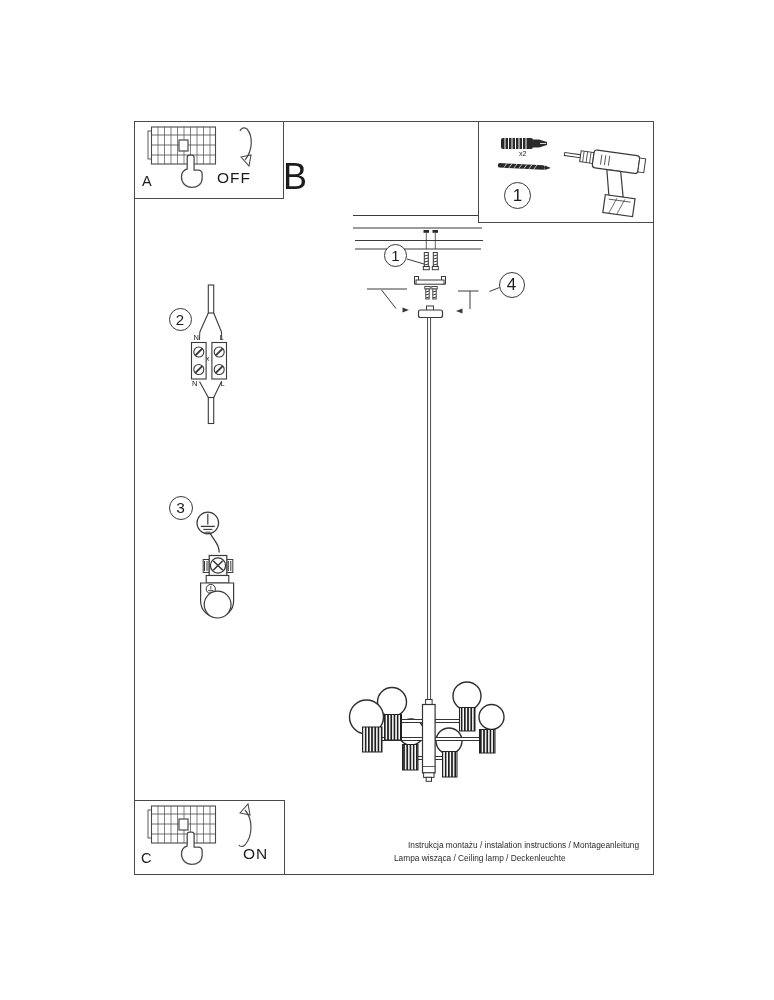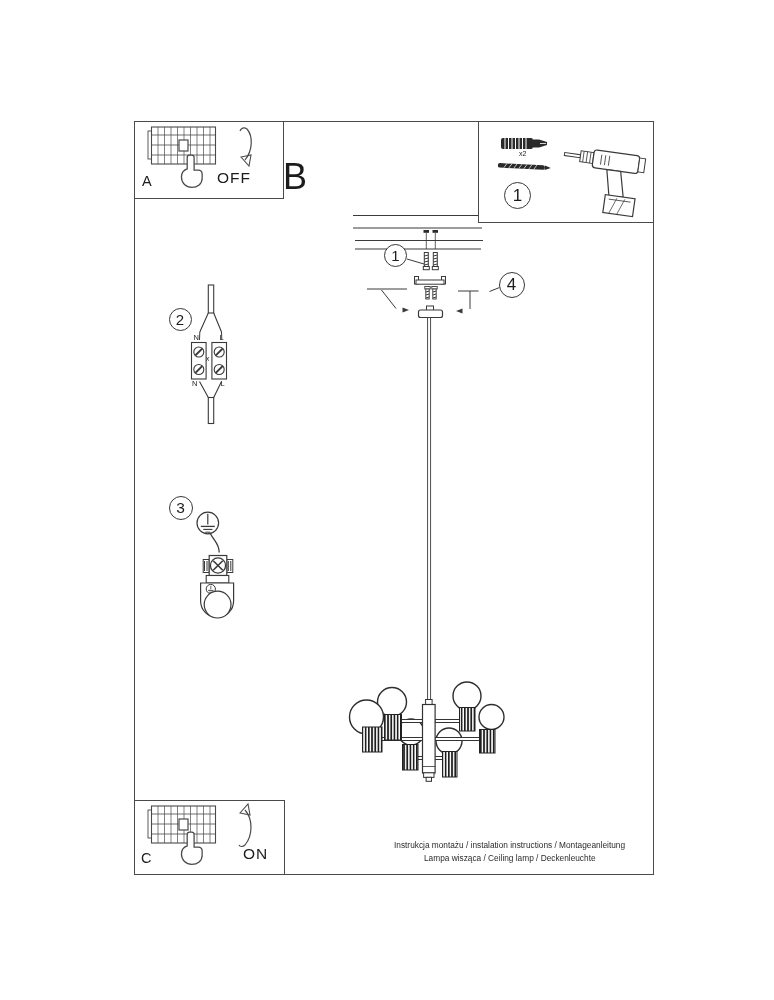--- a/index.html
+++ b/index.html
@@ -319,16 +319,16 @@
   <div class="abs callout" style="left:168.5px;top:308px;width:23px;height:23px;font-size:15px;">2</div>
   <div class="abs callout" style="left:168.5px;top:495.5px;width:24px;height:24px;font-size:15.5px;">3</div>
   <div class="abs callout" style="left:498.5px;top:271.5px;width:26px;height:26px;font-size:17px;">4</div>
 
   <div class="abs wire-label" style="left:193.5px;top:332.5px;">N</div>
   <div class="abs wire-label" style="left:219.5px;top:332.5px;">L</div>
   <div class="abs wire-label" style="left:192px;top:378.5px;">N</div>
   <div class="abs wire-label" style="left:220.5px;top:378.5px;">L</div>
   <div class="abs wire-label" style="left:206px;top:355px;font-size:6.5px;">x</div>
 
-  <div class="abs footer-text" style="left:394px;top:839px;text-align:right;">Instrukcja montażu / instalation instructions / Montageanleitung</div>
-  <div class="abs footer-text" style="left:394px;top:851.5px;margin-left:30px;">Lampa wisząca / Ceiling lamp / Deckenleuchte</div>
+  <div class="abs footer-text" style="left:408px;top:839px;text-align:right;">Instrukcja montażu / instalation instructions / Montageanleitung</div>
+  <div class="abs footer-text" style="left:394px;top:851.5px;">Lampa wisząca / Ceiling lamp / Deckenleuchte</div>
 
 </div>
 
 </body></html>

